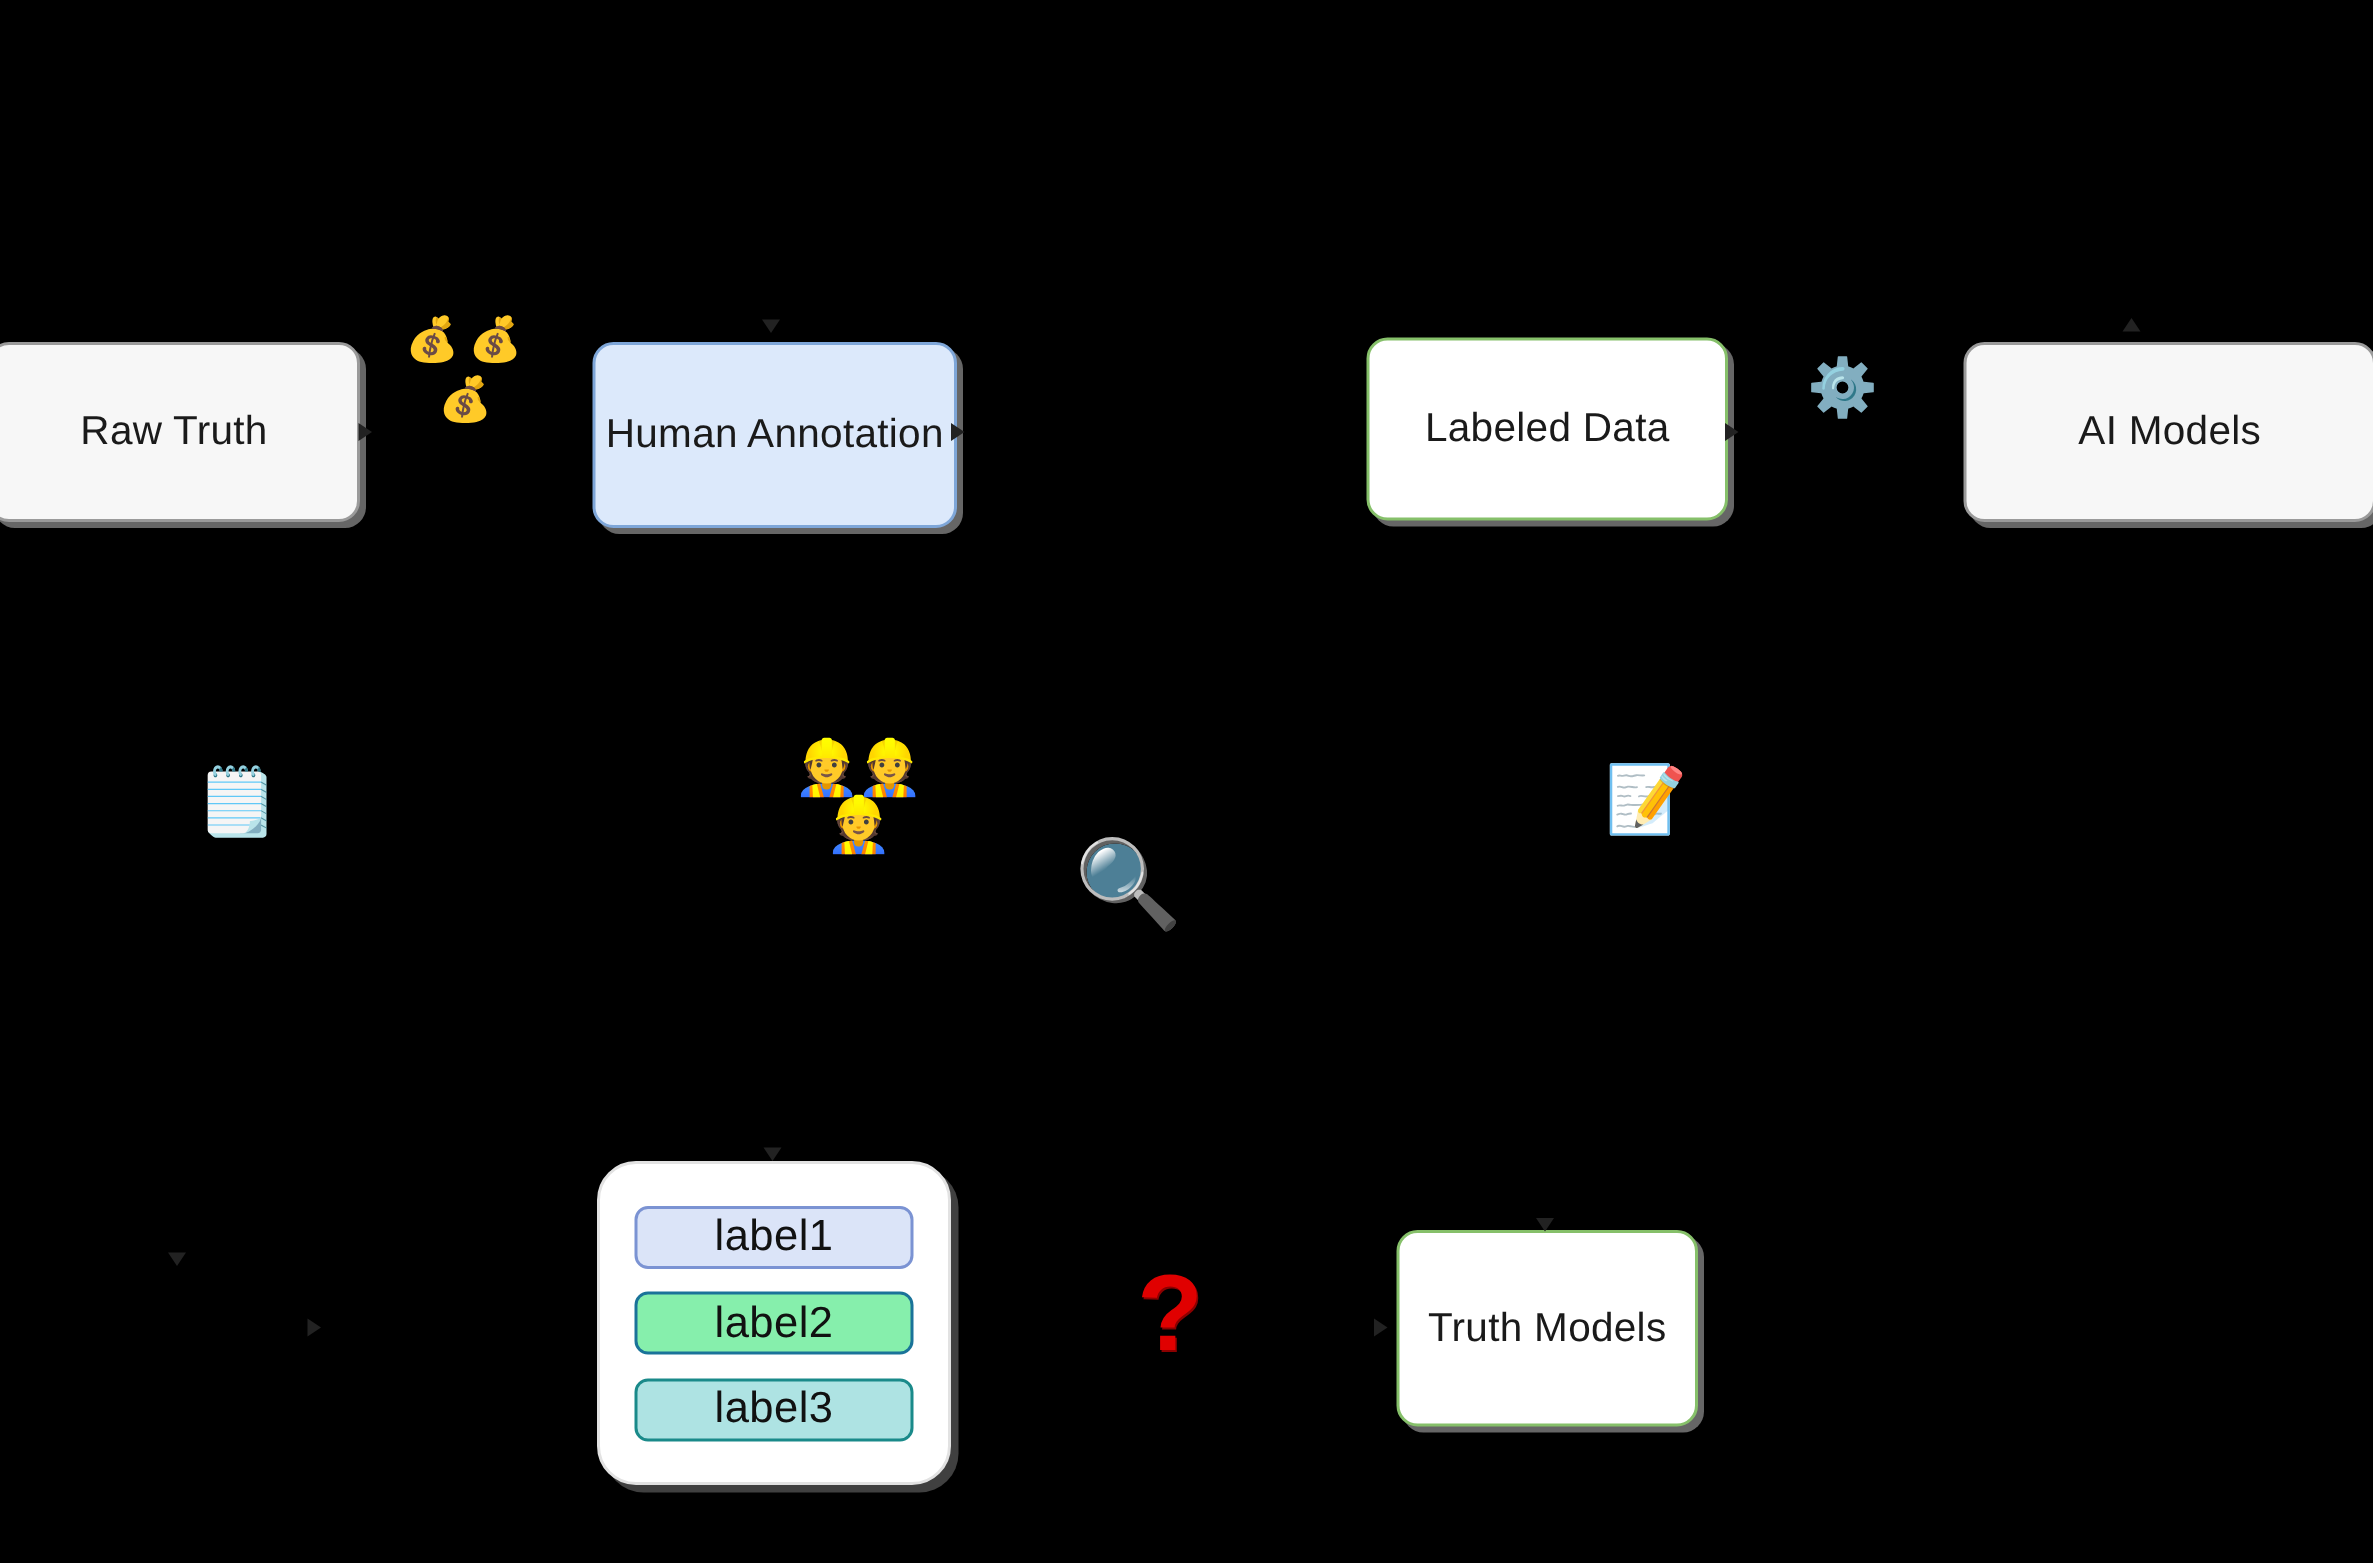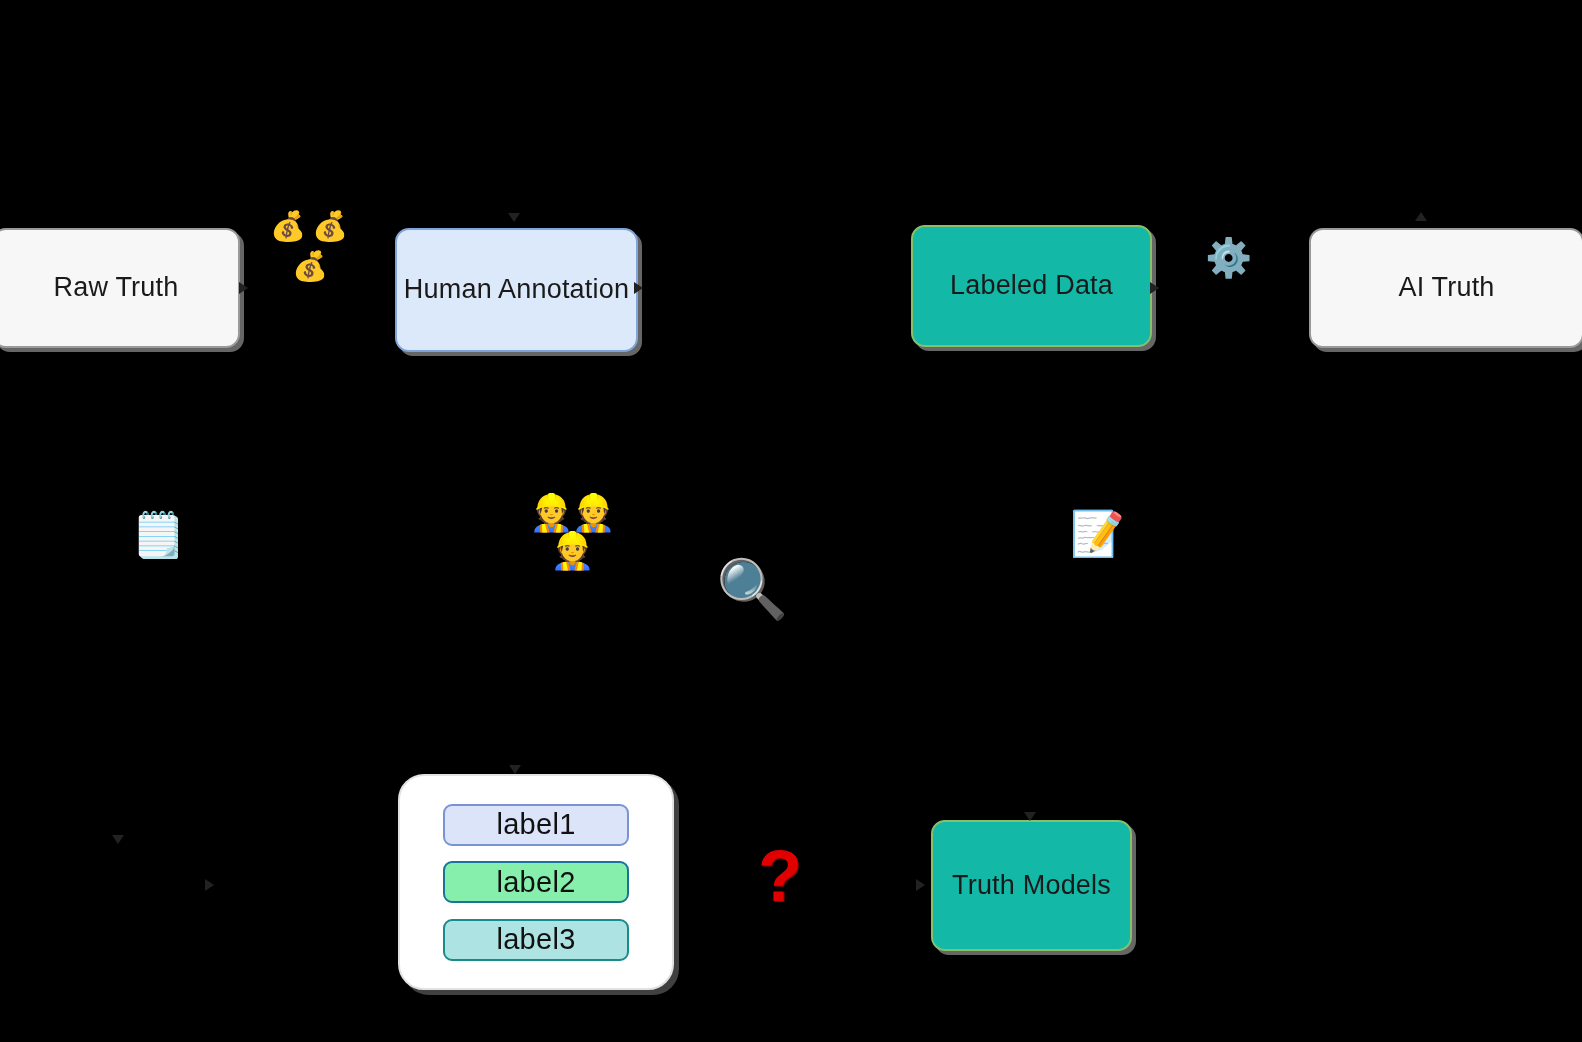--- a/index.html
+++ b/index.html
@@ -34,39 +34,39 @@
   }
   .node-label {
     font-size: 27px;
     color: #1a1a1a;
     letter-spacing: 0.2px;
     white-space: nowrap;
   }
 
   .node.grey  { background: #f7f7f7; border-color: #9a9a9a; }
   .node.blue  { background: #dce9fb; border-color: #7ea6d8; }
-  .node.green { background: #14b8a6; border-color: #86c06a; }
+  .node.green { background: #ffffff; border-color: #86c06a; }
   .node.amber { background: #fdf4cd; border-color: #d6b656; }
 
   
   #node-raw-data        { left: -8px;  top: 228px; width: 248px; height: 120px; }
   #node-human-annot     { left: 395px; top: 228px; width: 243px; height: 124px; }
   #node-labeled-data    { left: 911px; top: 225px; width: 241px; height: 122px; }
   #node-ai-models       { left: 1309px;top: 228px; width: 275px; height: 120px; }
 
   
   #node-one-task        { left: 30px;  top: 843px; width: 177px; height: 84px; }
   #node-truth-label     { left: 931px; top: 820px; width: 201px; height: 131px; }
 
   
   #label-card {
     position: absolute;
     left: 398px;
     top: 774px;
-    width: 276px;
+    width: 236px;
     height: 216px;
     background: #ffffff;
     border-radius: 26px;
     border: 2px solid #e2e2e2;
     box-shadow: 5px 5px 0 rgba(80,80,80,0.8);
     display: flex;
     flex-direction: column;
     align-items: center;
     justify-content: space-evenly;
     padding: 12px 0;
@@ -165,21 +165,21 @@
 
   <div class="node blue" id="node-human-annot">
     <span class="node-label">Human Annotation</span>
   </div>
 
   <div class="node green" id="node-labeled-data">
     <span class="node-label">Labeled Data</span>
   </div>
 
   <div class="node grey" id="node-ai-models">
-    <span class="node-label">AI Truth</span>
+    <span class="node-label">AI Models</span>
   </div>
 
 
   <div class="node green" id="node-truth-label">
     <span class="node-label">Truth Models</span>
   </div>
 
   <div id="label-card">
     <div class="label-chip chip-1">
       <span>label1</span>

